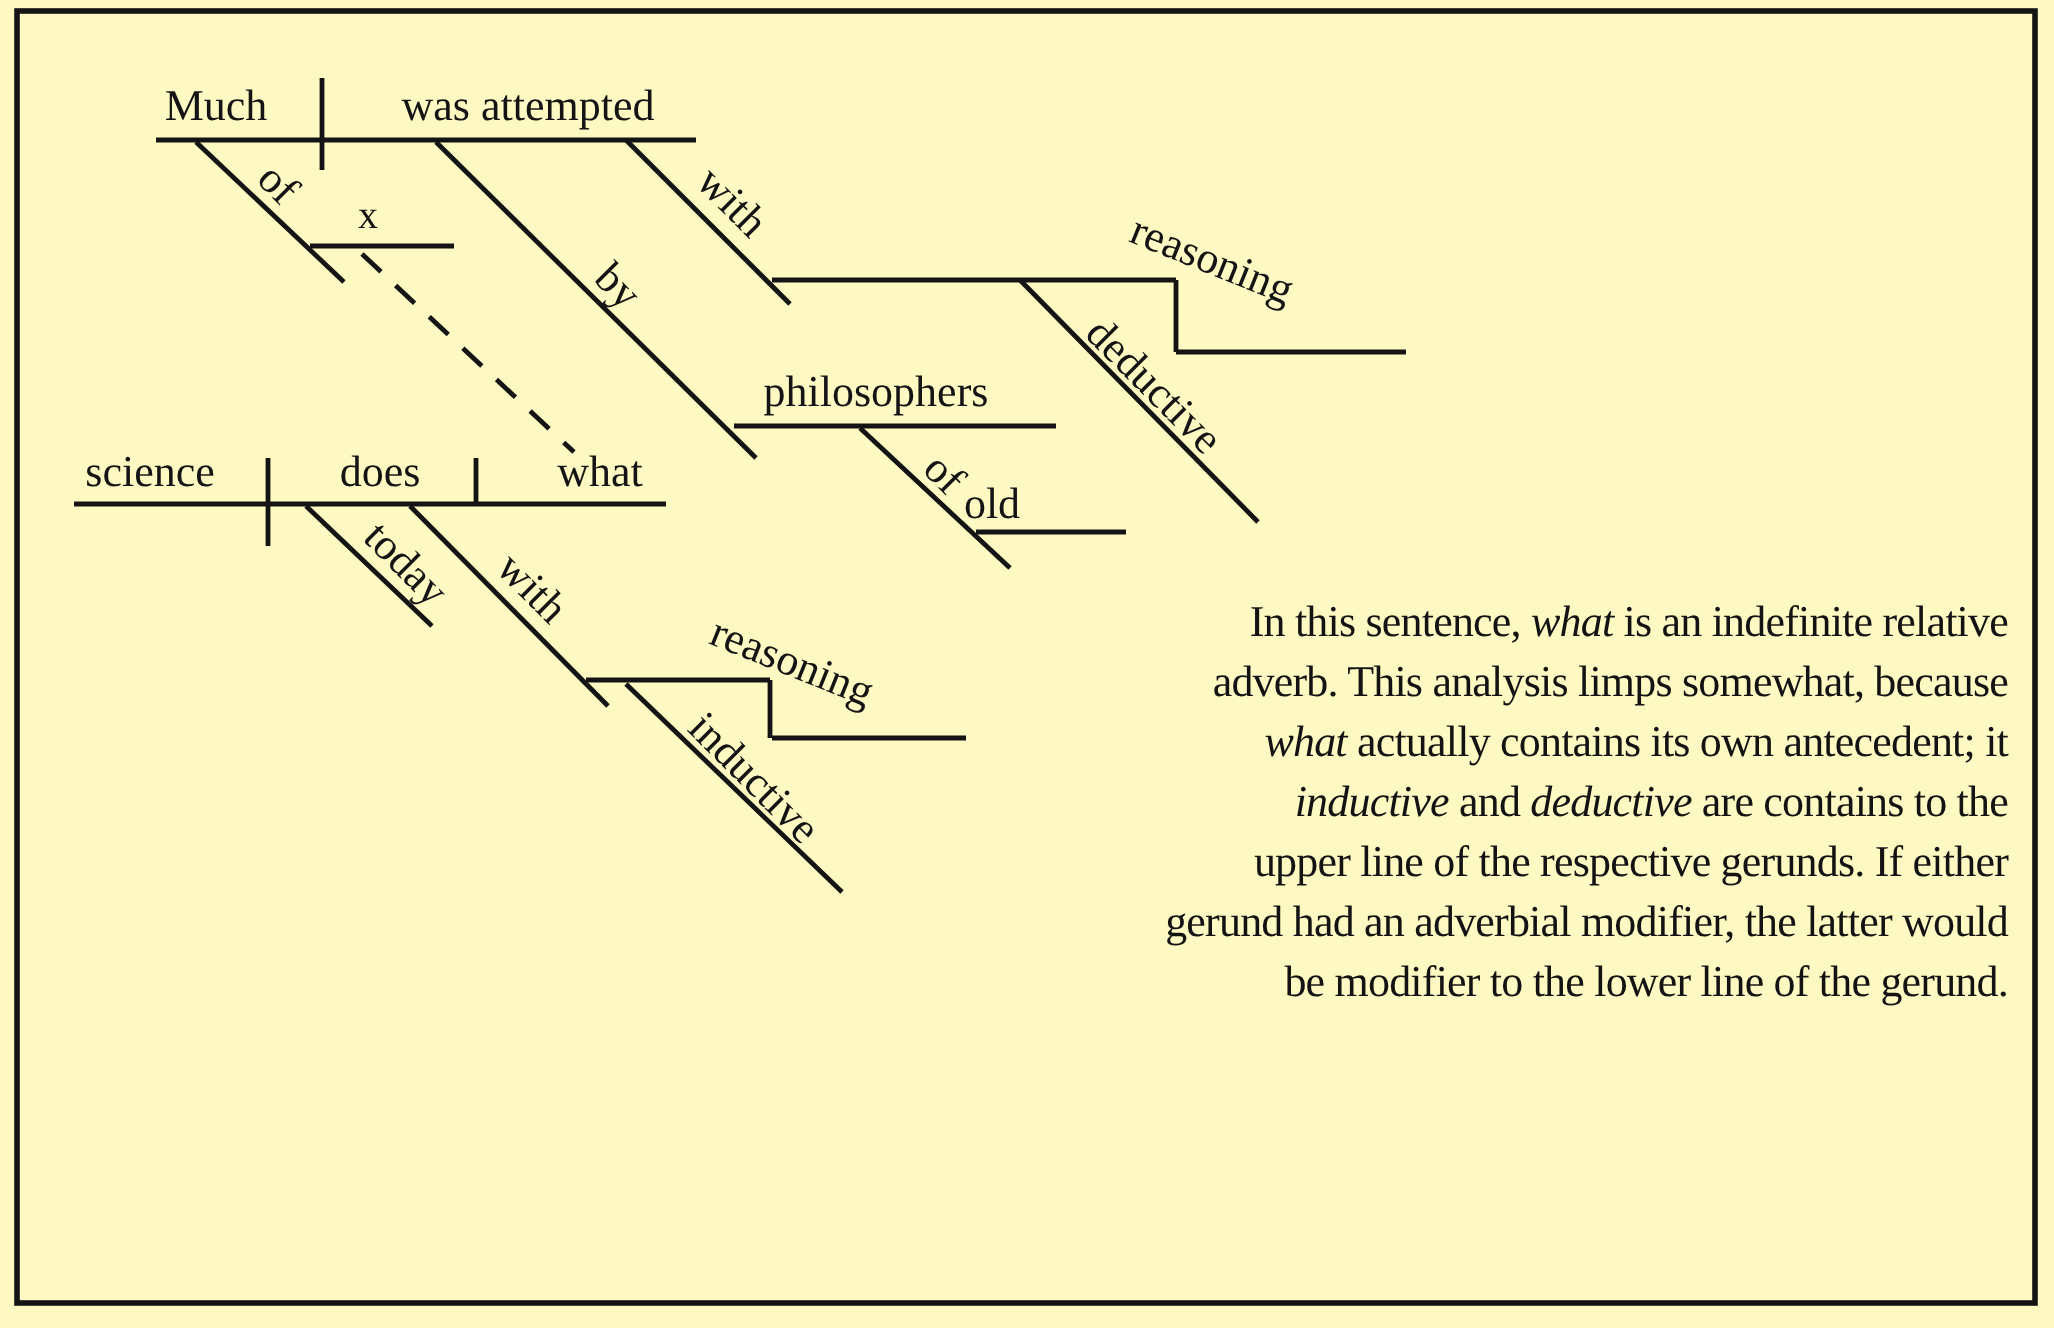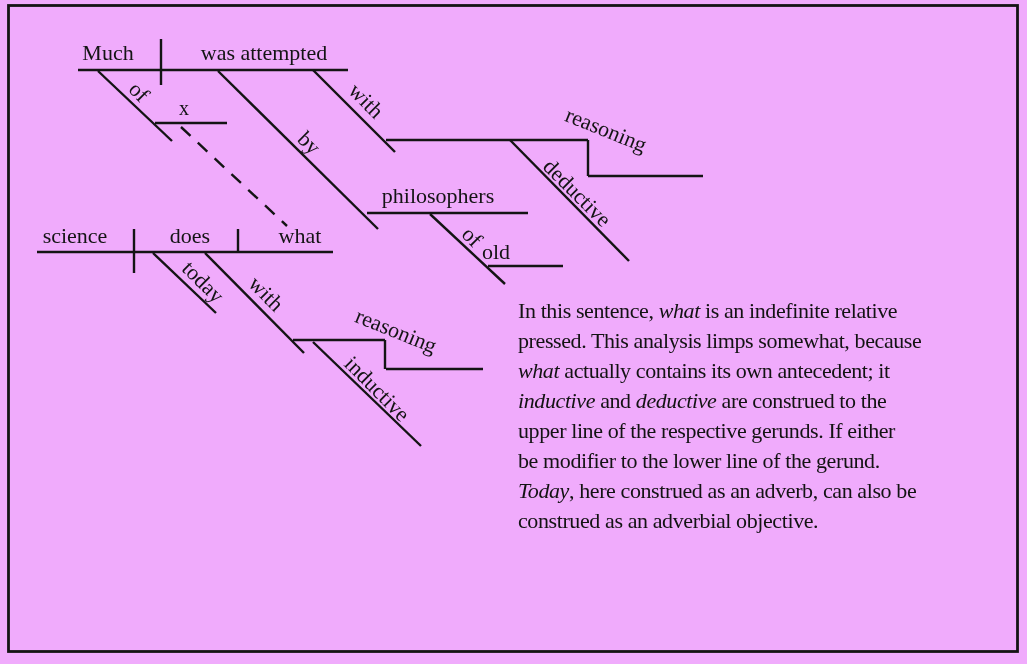--- a/index.html
+++ b/index.html
@@ -1,38 +1,38 @@
 <!DOCTYPE html>
 <html><head>
 <meta charset="utf-8">
 <style>
   html,body{margin:0;padding:0;}
   body{width:1027px;height:664px;background:#e9e9e7;}
   .page{
     position:relative;width:1027px;height:664px;overflow:hidden;
-    background:#f0abfc;
+    background:#fef9c3;
     font-family:"Liberation Serif", serif;
     color:#161616;
   }
   svg.lines{position:absolute;left:0;top:0;}
   .dlabel{
     position:absolute;white-space:nowrap;
     font-size:22px;color:#141414;
     transform:translate(-50%,-50%);
     line-height:1;
   }
   .r45{transform:translate(-50%,-50%) rotate(45deg);}
   .r22{transform:translate(-50%,-50%) rotate(22deg);}
   .xsmall{font-size:20px;}
   .paragraph{
     position:absolute;left:518px;top:296px;width:486px;
     font-size:22px;line-height:30px;letter-spacing:-0.4px;
     color:#131313;
   }
-  .para-line{white-space:nowrap;}
+  .para-line{white-space:nowrap;text-align:right;}
   .it{font-style:italic;}
 </style>
 </head>
 <body>
 
 <div class="page">
 
   <svg class="lines" width="1027" height="664" viewBox="0 0 1027 664" stroke="#141414" stroke-width="2.4" fill="none">
 
     <rect x="8.5" y="5.5" width="1009" height="646" stroke-width="2.8"></rect>
@@ -78,22 +78,21 @@
   <div class="dlabel" style="left:75px;top:236px">science</div>
   <div class="dlabel" style="left:190px;top:236px">does</div>
   <div class="dlabel" style="left:300px;top:236px">what</div>
   <div class="dlabel r45" style="left:203px;top:282px">today</div>
   <div class="dlabel r45" style="left:266px;top:294px">with</div>
   <div class="dlabel r22" style="left:396px;top:331px">reasoning</div>
   <div class="dlabel r45" style="left:377px;top:389px">inductive</div>
 
   <div class="paragraph">
       <div class="para-line"><span>In this sentence, </span><span class="it">what</span><span> is an indefinite relative</span></div>
-      <div class="para-line"><span>pressed. This analysis limps somewhat, because</span></div>
+      <div class="para-line"><span>adverb. This analysis limps somewhat, because</span></div>
       <div class="para-line"><span class="it">what</span><span> actually contains its own antecedent; it</span></div>
-      <div class="para-line"><span class="it">inductive</span><span> and </span><span class="it">deductive</span><span> are construed to the</span></div>
+      <div class="para-line"><span class="it">inductive</span><span> and </span><span class="it">deductive</span><span> are contains to the</span></div>
       <div class="para-line"><span>upper line of the respective gerunds. If either</span></div>
+      <div class="para-line"><span>gerund had an adverbial modifier, the latter would</span></div>
       <div class="para-line"><span>be modifier to the lower line of the gerund.</span></div>
-      <div class="para-line"><span class="it">Today</span><span>, here construed as an adverb, can also be</span></div>
-      <div class="para-line"><span>construed as an adverbial objective.</span></div>
     </div>
 
 </div>
 
 </body></html>

